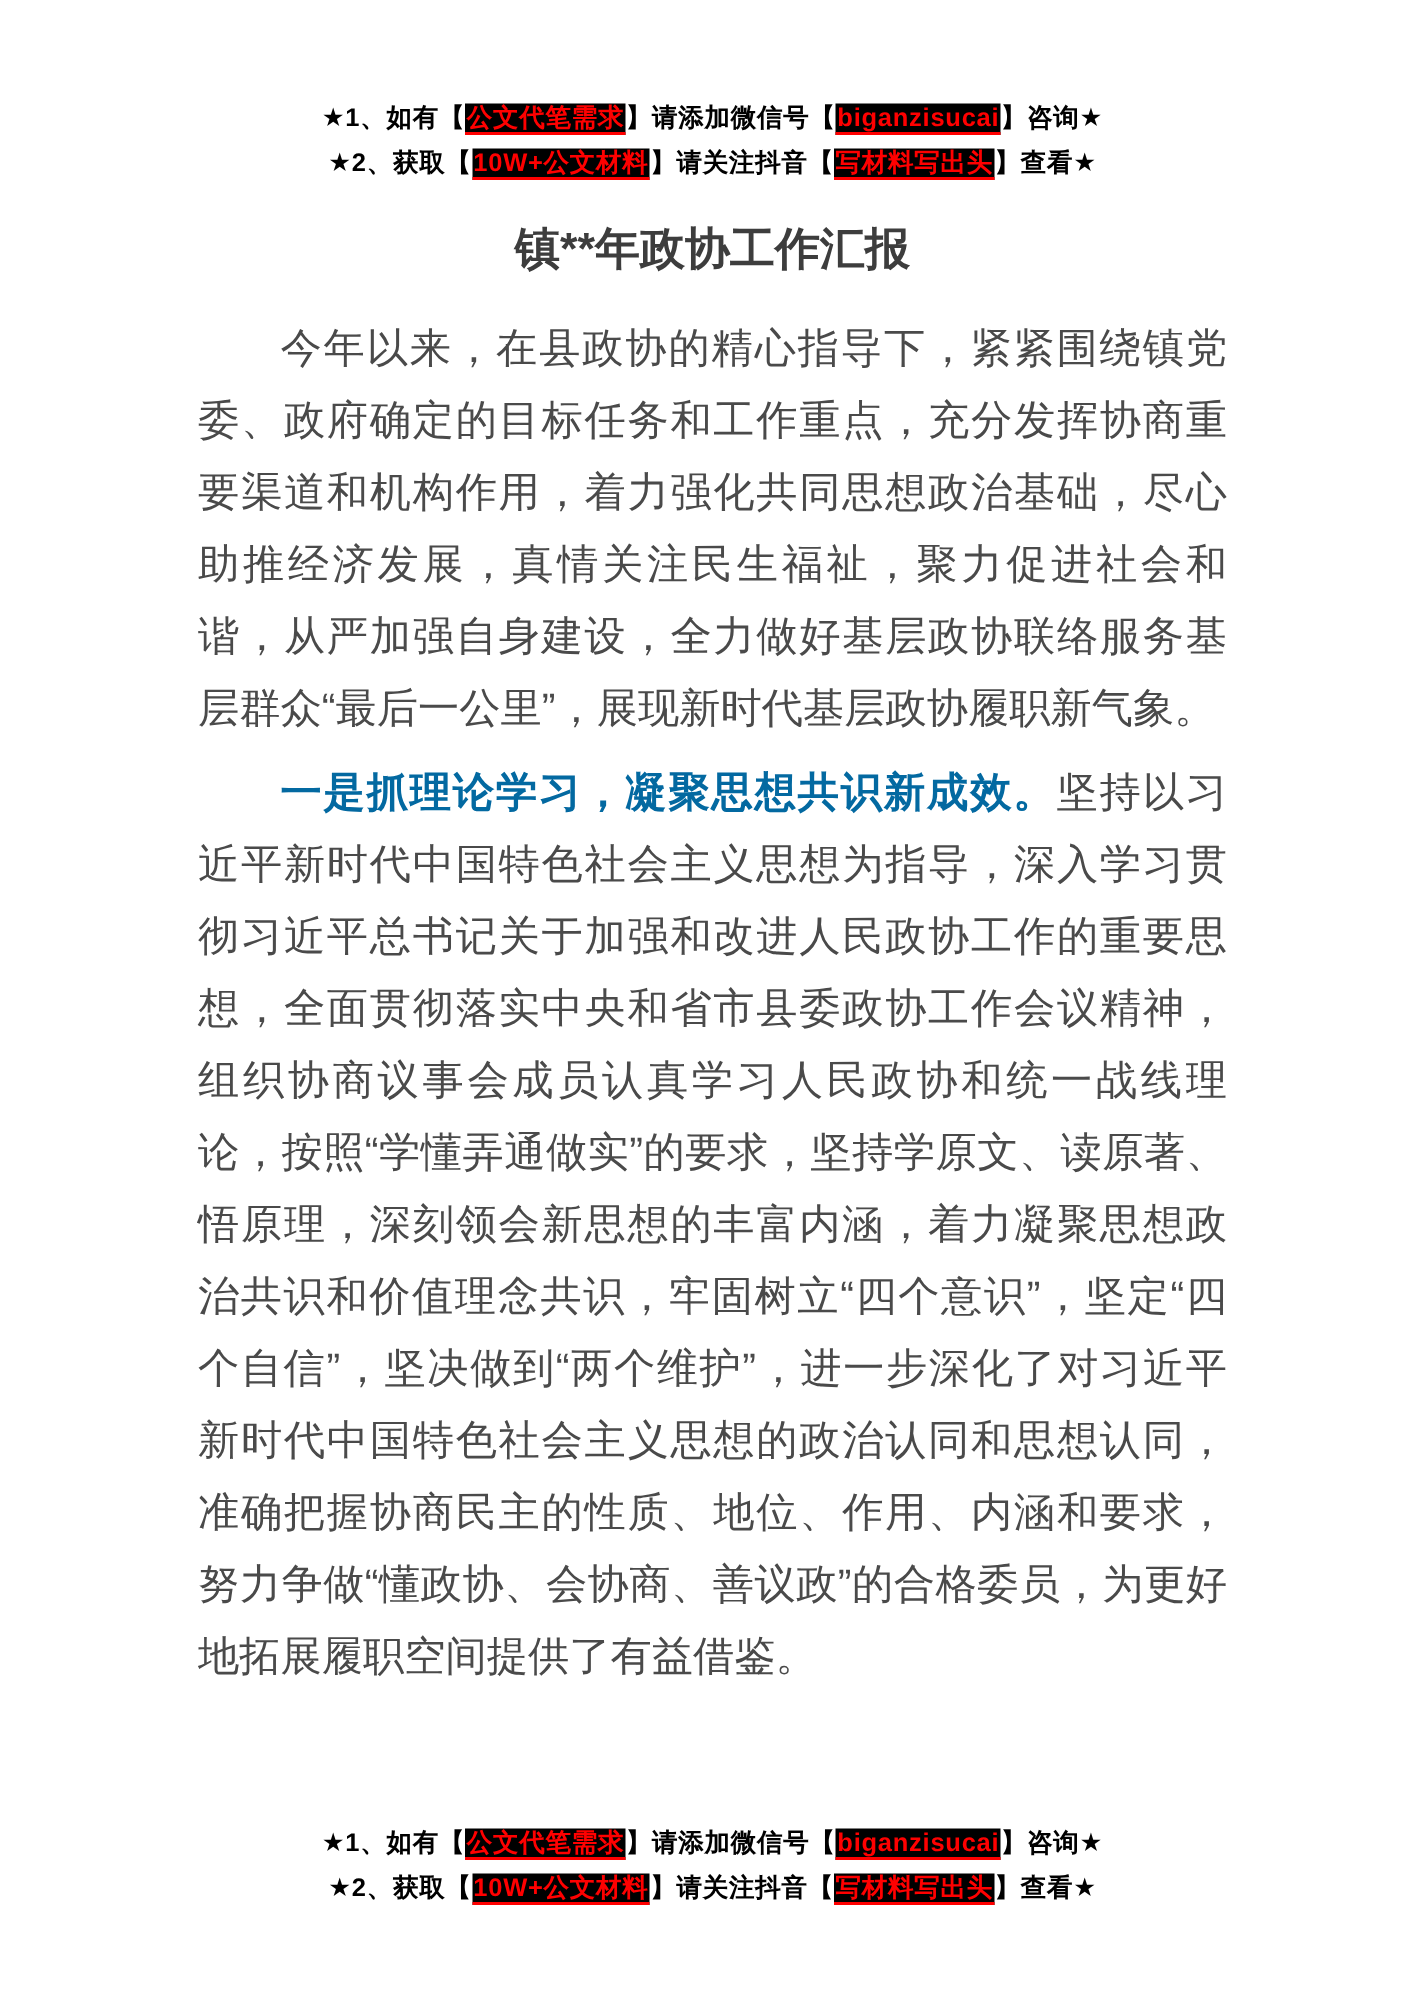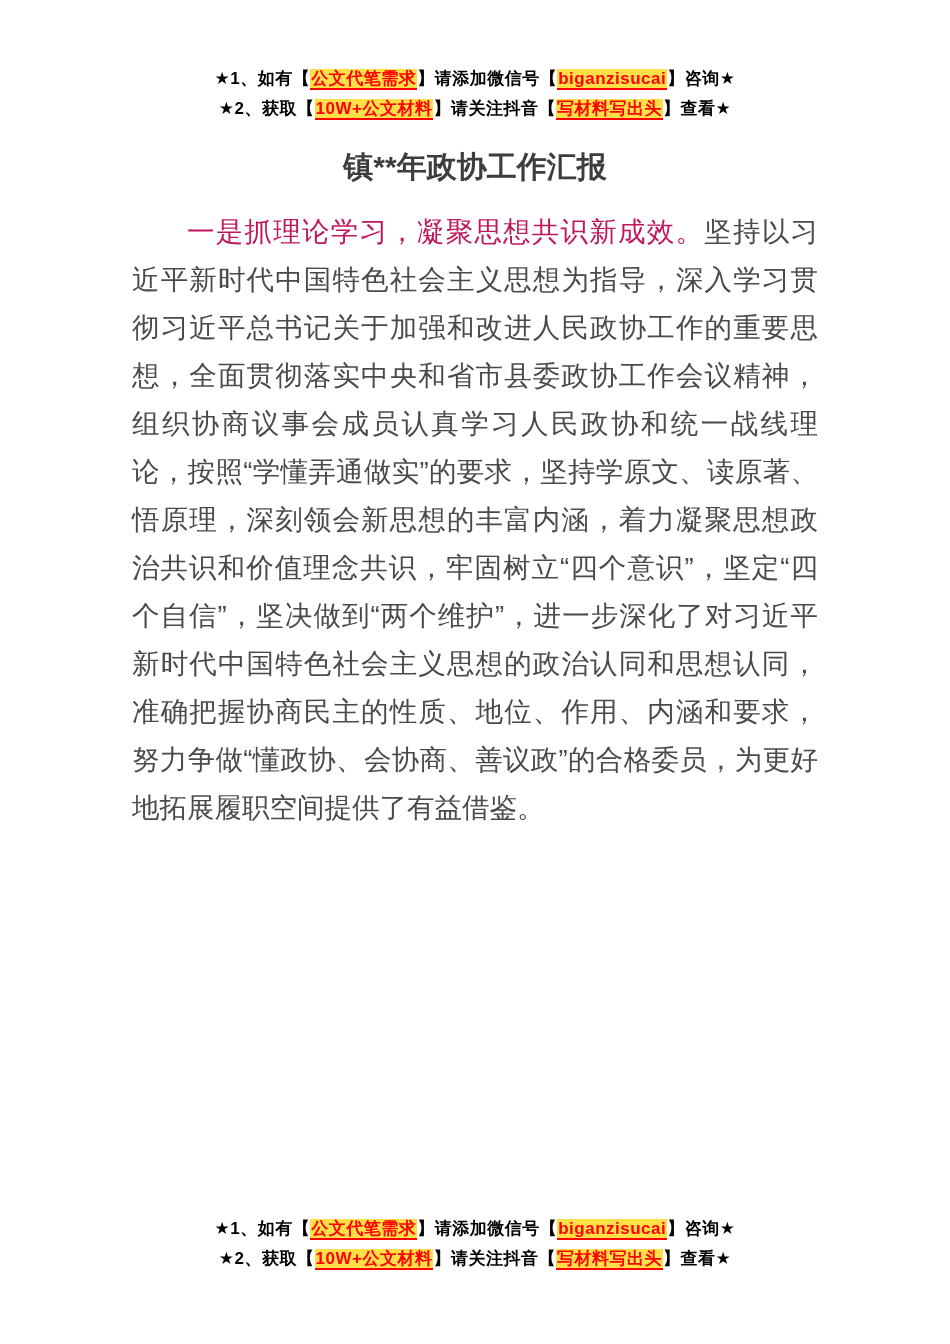--- a/index.html
+++ b/index.html
@@ -19,21 +19,21 @@
     text-align: center;
     font-size: 17px;
     font-weight: bold;
     line-height: 30px;
     color: #000000;
     letter-spacing: 0.5px;
   }
   .promo-top { position: absolute; top: 64px; left: 0; }
   .promo-bottom { position: absolute; top: 1214px; left: 0; }
   .hl {
-    background: #fde047;
+    background: #000000;
     color: #ff0000;
     border-bottom: 2px solid #ff0000;
     padding: 0 1px;
   }
   .ul {
     text-decoration-thickness: 2px;
     text-underline-offset: 3px;
   }
   
   .title {
@@ -56,37 +56,38 @@
     font-size: 27.5px;
     line-height: 48px;
     color: #4a4a4a;
     text-align: justify;
   }
   .para {
     text-indent: 2em;
     margin-bottom: 8px;
   }
   .para .lead {
-    font-weight: normal;
-    color: #be185d;
+    font-weight: bold;
+    color: #0369a1;
   }
 </style>
 </head>
 <body>
 
 <div class="page">
 
   <div class="promo promo-top">
     <div class="promo-line"><span>★1、如有【</span><span class="hl">公文代笔需求</span><span>】请</span><span class="ul">添加</span><span>微信号【</span><span class="hl">biganzisucai</span><span>】咨询★</span></div>
     <div class="promo-line"><span>★2、获取【</span><span class="hl">10W+公文材料</span><span>】请</span><span class="ul">关注</span><span>抖音【</span><span class="hl">写材料写出头</span><span>】查看★</span></div>
   </div>
 
   <h1 class="title">镇**年政协工作汇报</h1>
 
   <div class="doc-body">
+    <p class="para"><span>今年以来，在县政协的精心指导下，紧紧围绕镇党委、政府确定的目标任务和工作重点，充分发挥协商重要渠道和机构作用，着力强化共同思想政治基础，尽心助推经济发展，真情关注民生福祉，聚力促进社会和谐，从严加强自身建设，全力做好基层政协联络服务基层群众“最后一公里”，展现新时代基层政协履职新气象。</span></p>
     <p class="para"><span class="lead">一是抓理论学习，凝聚思想共识新成效。</span><span>坚持以习近平新时代中国特色社会主义思想为指导，深入学习贯彻习近平总书记关于加强和改进人民政协工作的重要思想，全面贯彻落实中央和省市县委政协工作会议精神，组织协商议事会成员认真学习人民政协和统一战线理论，按照“学懂弄通做实”的要求，坚持学原文、读原著、悟原理，深刻领会新思想的丰富内涵，着力凝聚思想政治共识和价值理念共识，牢固树立“四个意识”，坚定“四个自信”，坚决做到“两个维护”，进一步深化了对习近平新时代中国特色社会主义思想的政治认同和思想认同，准确把握协商民主的性质、地位、作用、内涵和要求，努力争做“懂政协、会协商、善议政”的合格委员，为更好地拓展履职空间提供了有益借鉴。</span></p>
   </div>
 
   <div class="promo promo-bottom">
     <div class="promo-line"><span>★1、如有【</span><span class="hl">公文代笔需求</span><span>】请</span><span class="ul">添加</span><span>微信号【</span><span class="hl">biganzisucai</span><span>】咨询★</span></div>
     <div class="promo-line"><span>★2、获取【</span><span class="hl">10W+公文材料</span><span>】请</span><span class="ul">关注</span><span>抖音【</span><span class="hl">写材料写出头</span><span>】查看★</span></div>
   </div>
 
 </div>
 

